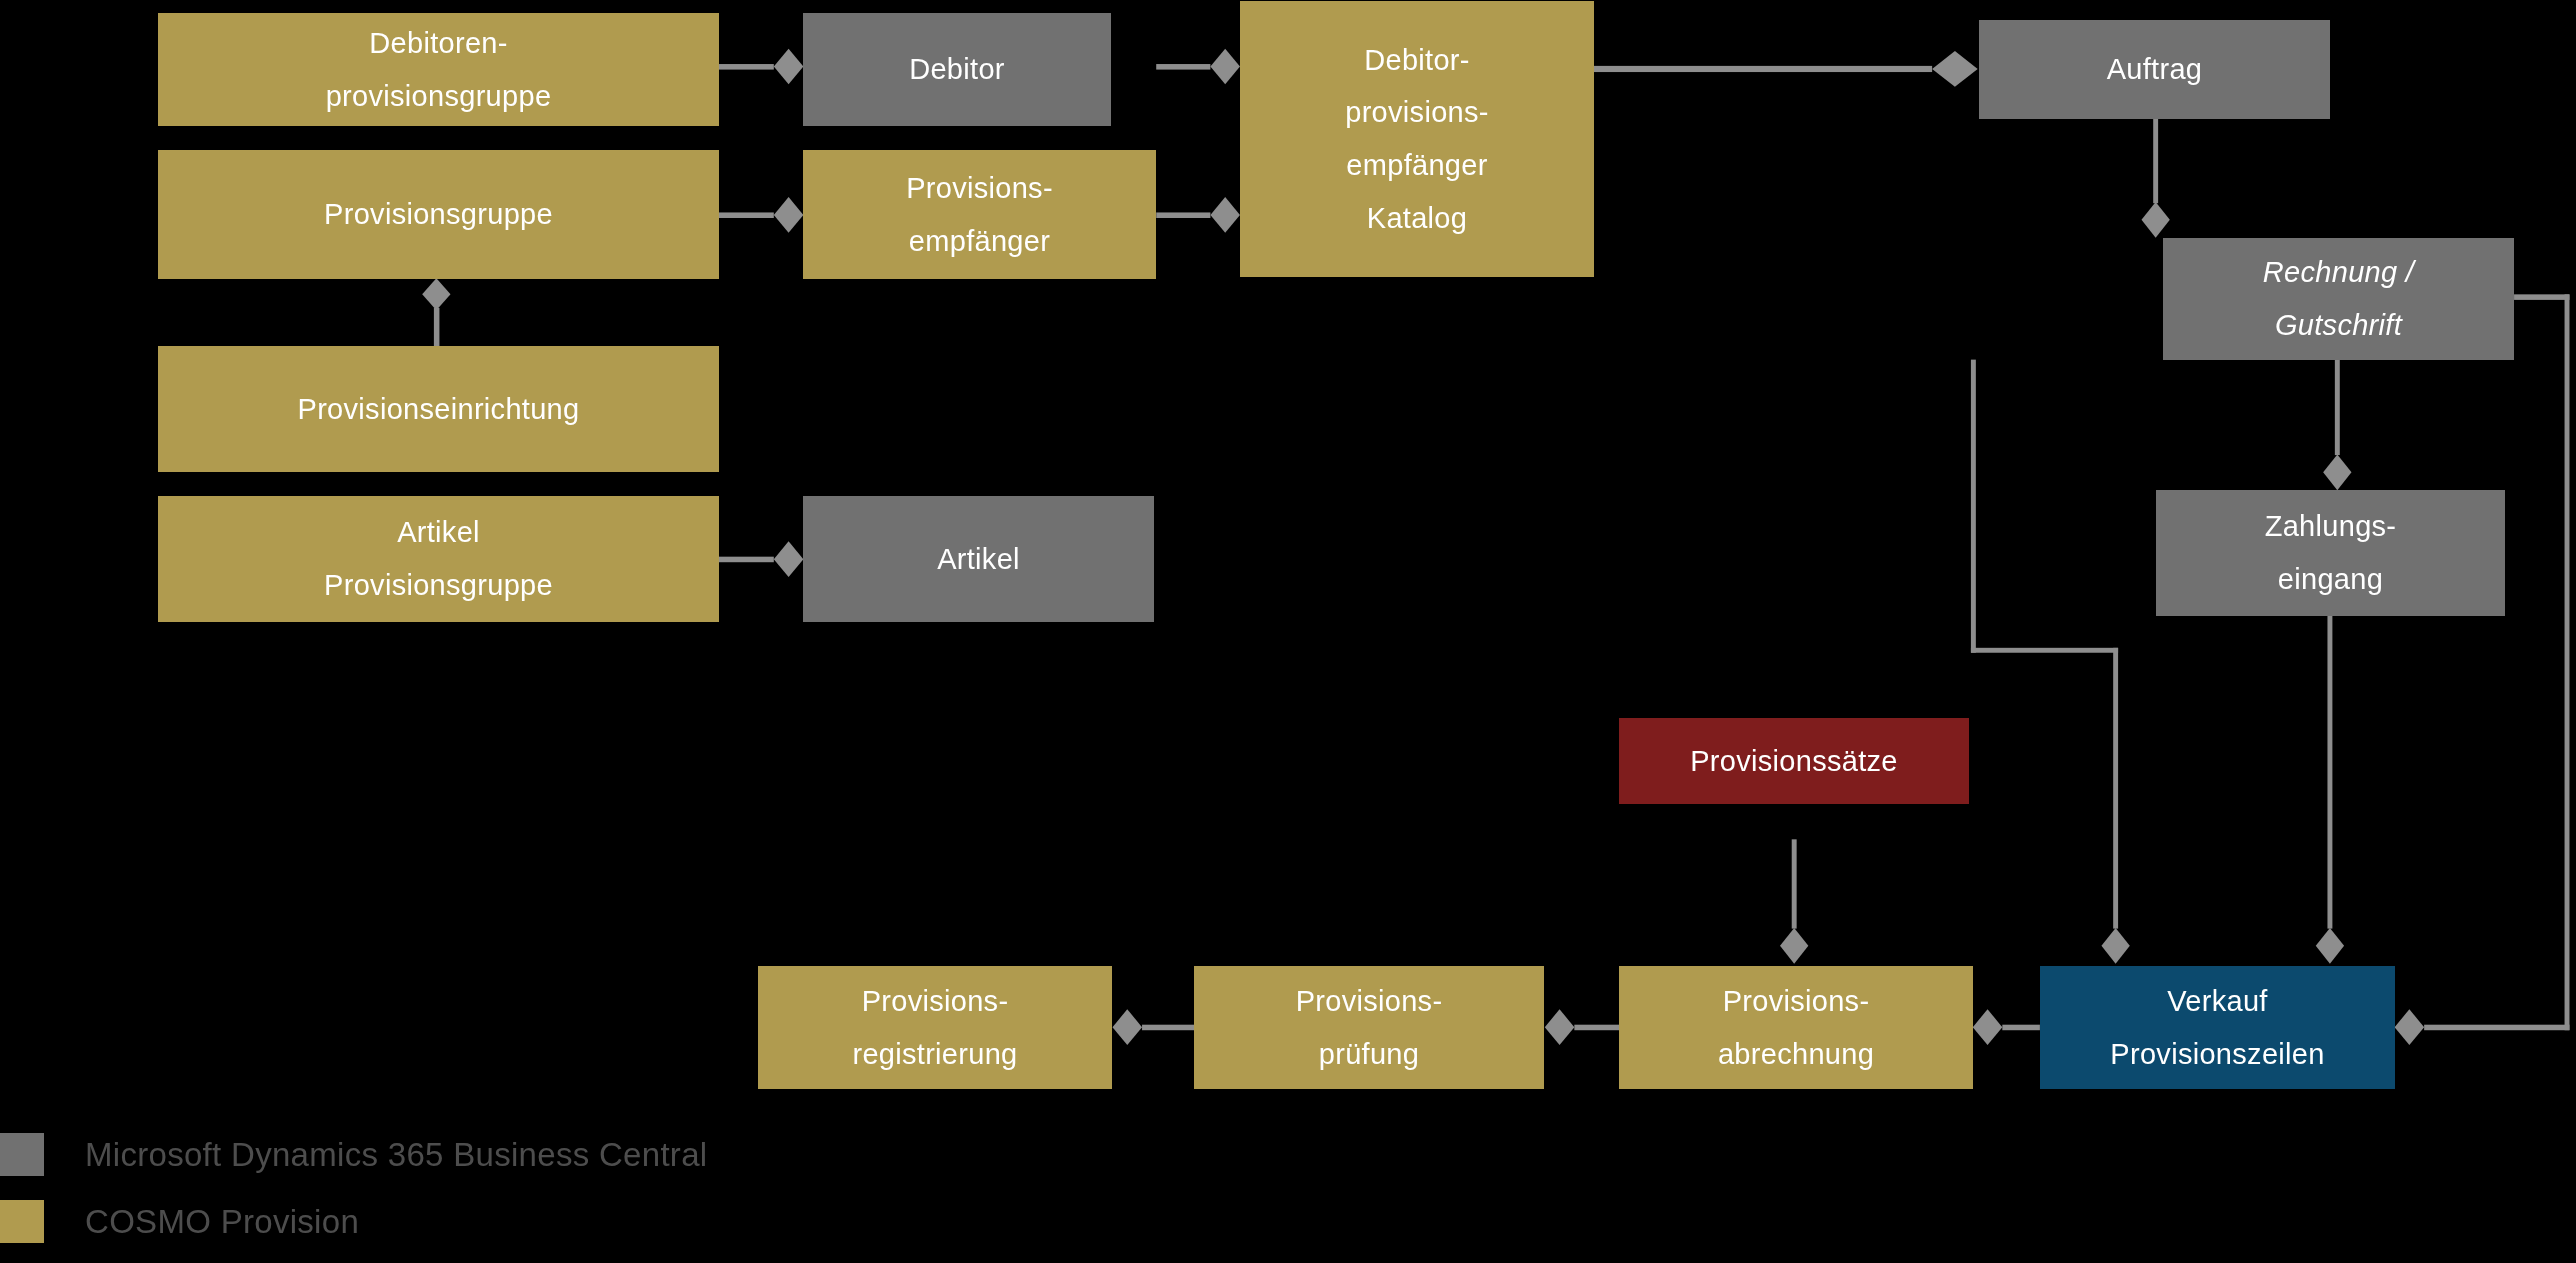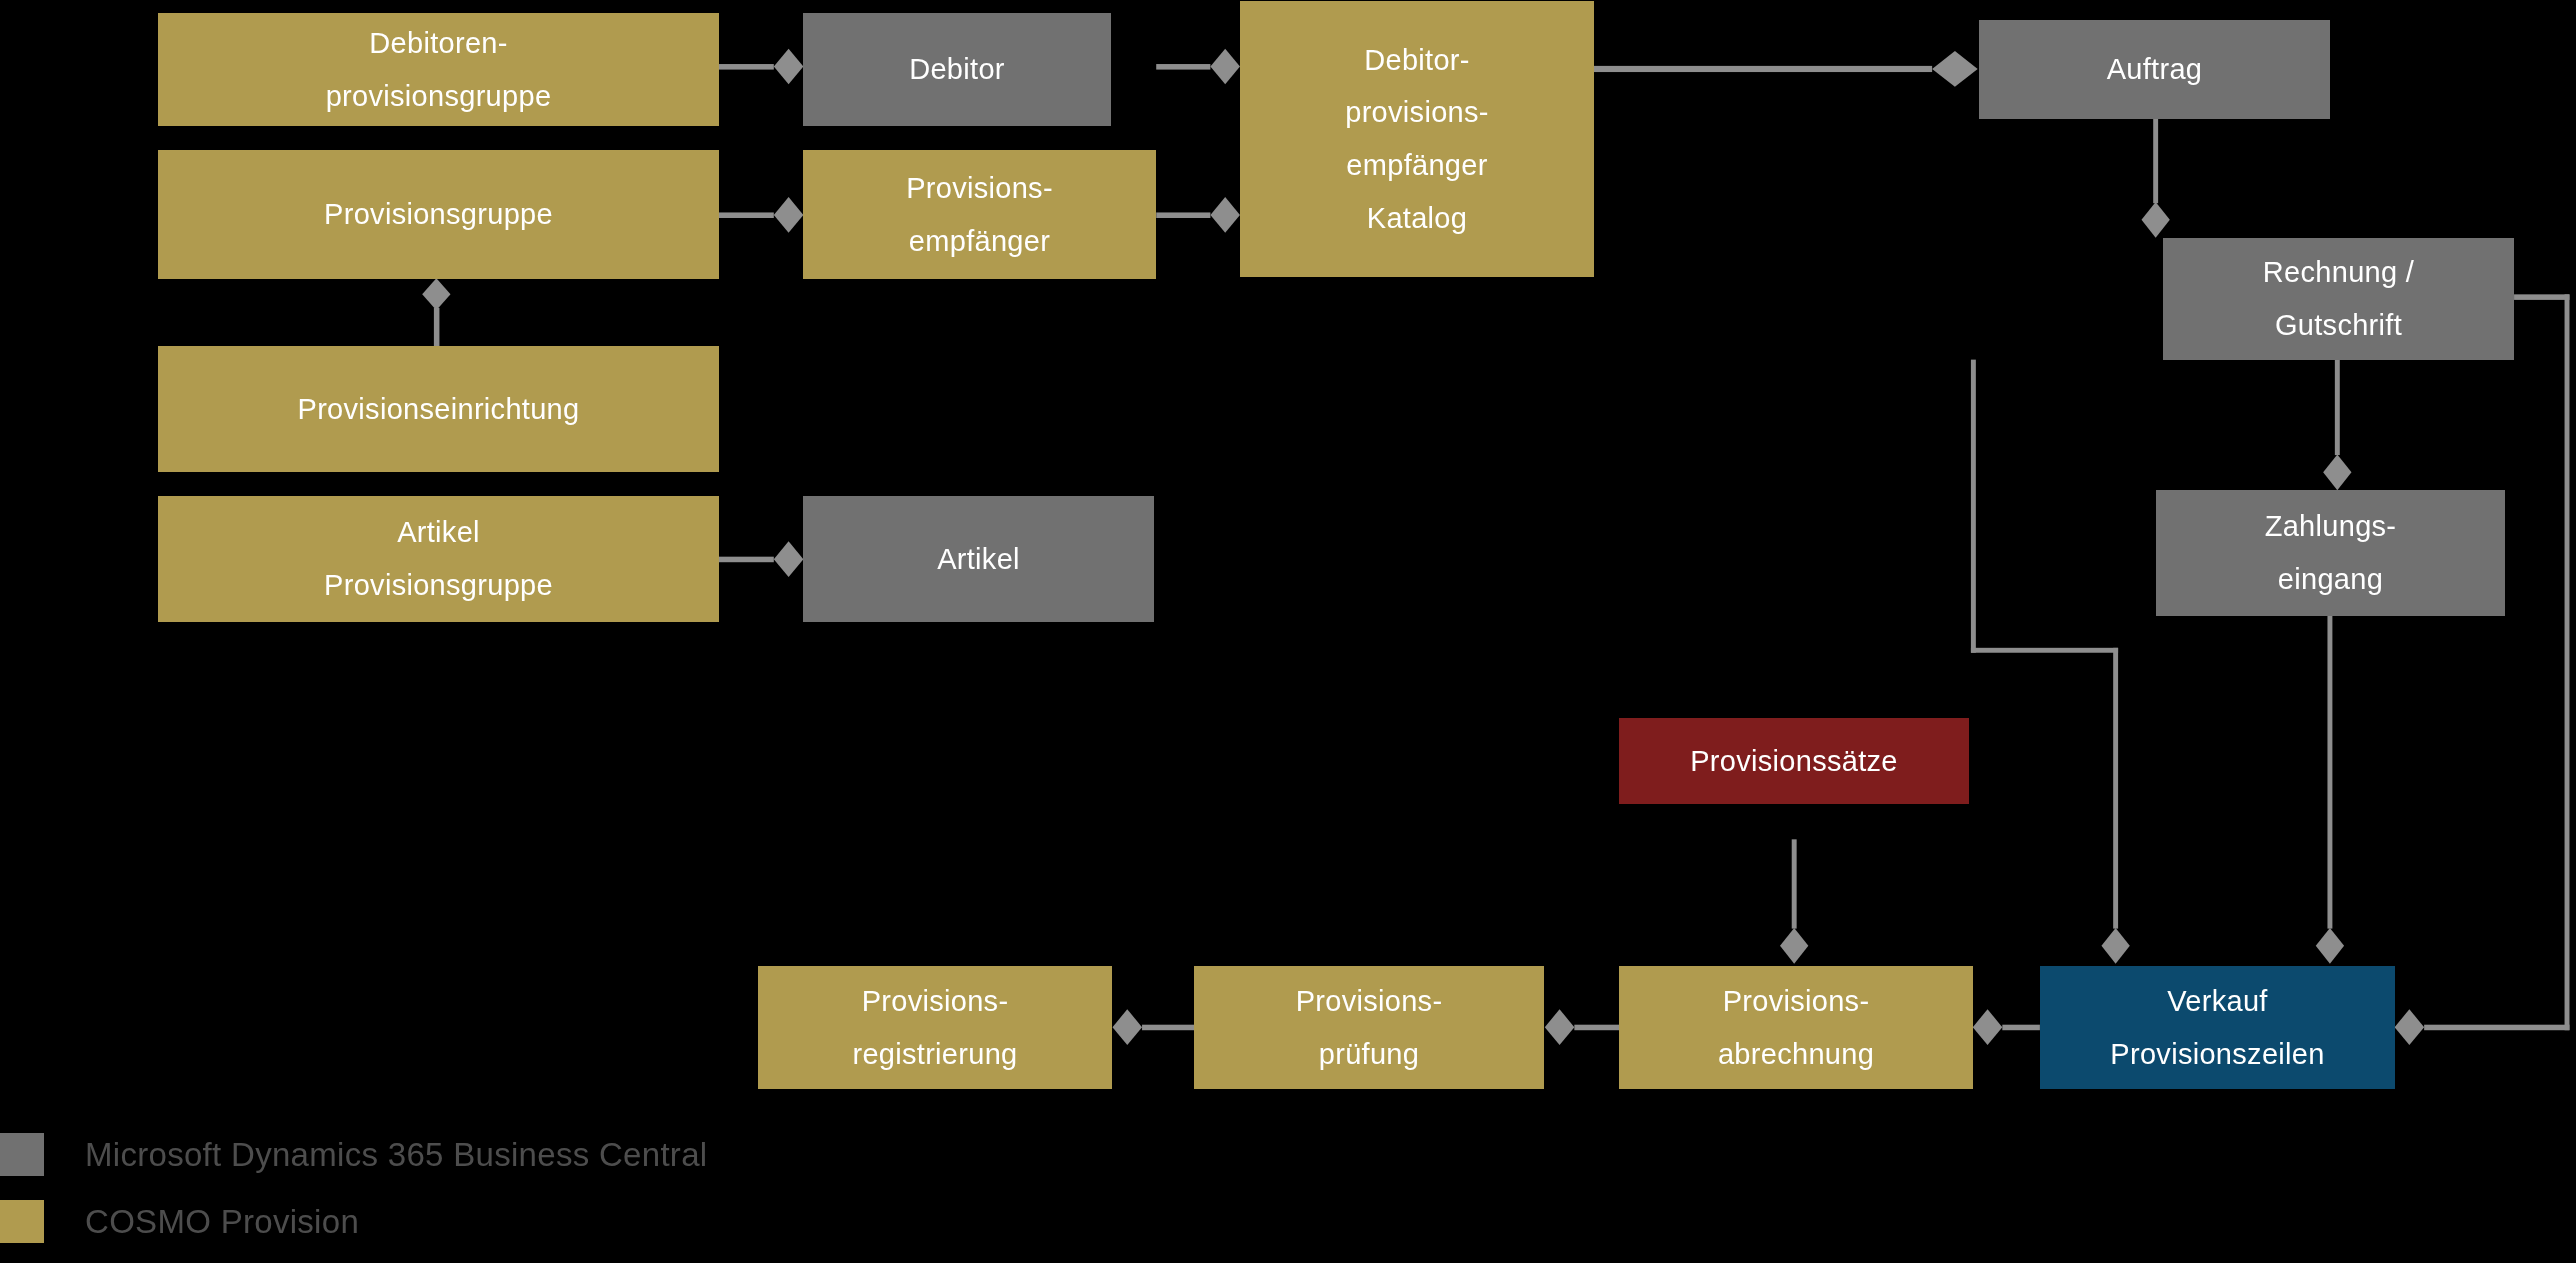--- a/index.html
+++ b/index.html
@@ -155,21 +155,21 @@
   <div class="node gray" style="left: 803px; top: 496px; width: 351px; height: 126px; background-color: rgb(113, 113, 113);">Artikel</div>
 
   <div class="node gold" style="left: 1240px; top: 1.2px; width: 354px; height: 276px; background-color: rgb(176, 155, 79);">Debitor-
 provisions-
 empfänger
 Katalog</div>
 
   <div class="node gray" style="left: 1979px; top: 20px; width: 351px; height: 99px; background-color: rgb(113, 113, 113);">Auftrag</div>
 
 
-  <div class="node gray" style="left: 2163px; top: 238px; width: 351px; height: 122px; background-color: rgb(113, 113, 113);">Rechnung /
+  <div class="node gray" style="left: 2163px; top: 238px; width: 351px; height: 122px; background-color: rgb(113, 113, 113); font-style: italic;">Rechnung /
 Gutschrift</div>
 
   <div class="node gray" style="left: 2156px; top: 490px; width: 349px; height: 126px; background-color: rgb(113, 113, 113);">Zahlungs-
 eingang</div>
 
   <div class="node gold" style="left: 1619px; top: 718px; width: 350px; height: 86px; background-color: #7f1d1d;">Provisionssätze</div>
 
   <div class="node gold" style="left: 758px; top: 966px; width: 354px; height: 123px; background-color: rgb(176, 155, 79);">Provisions-
 registrierung</div>
 

